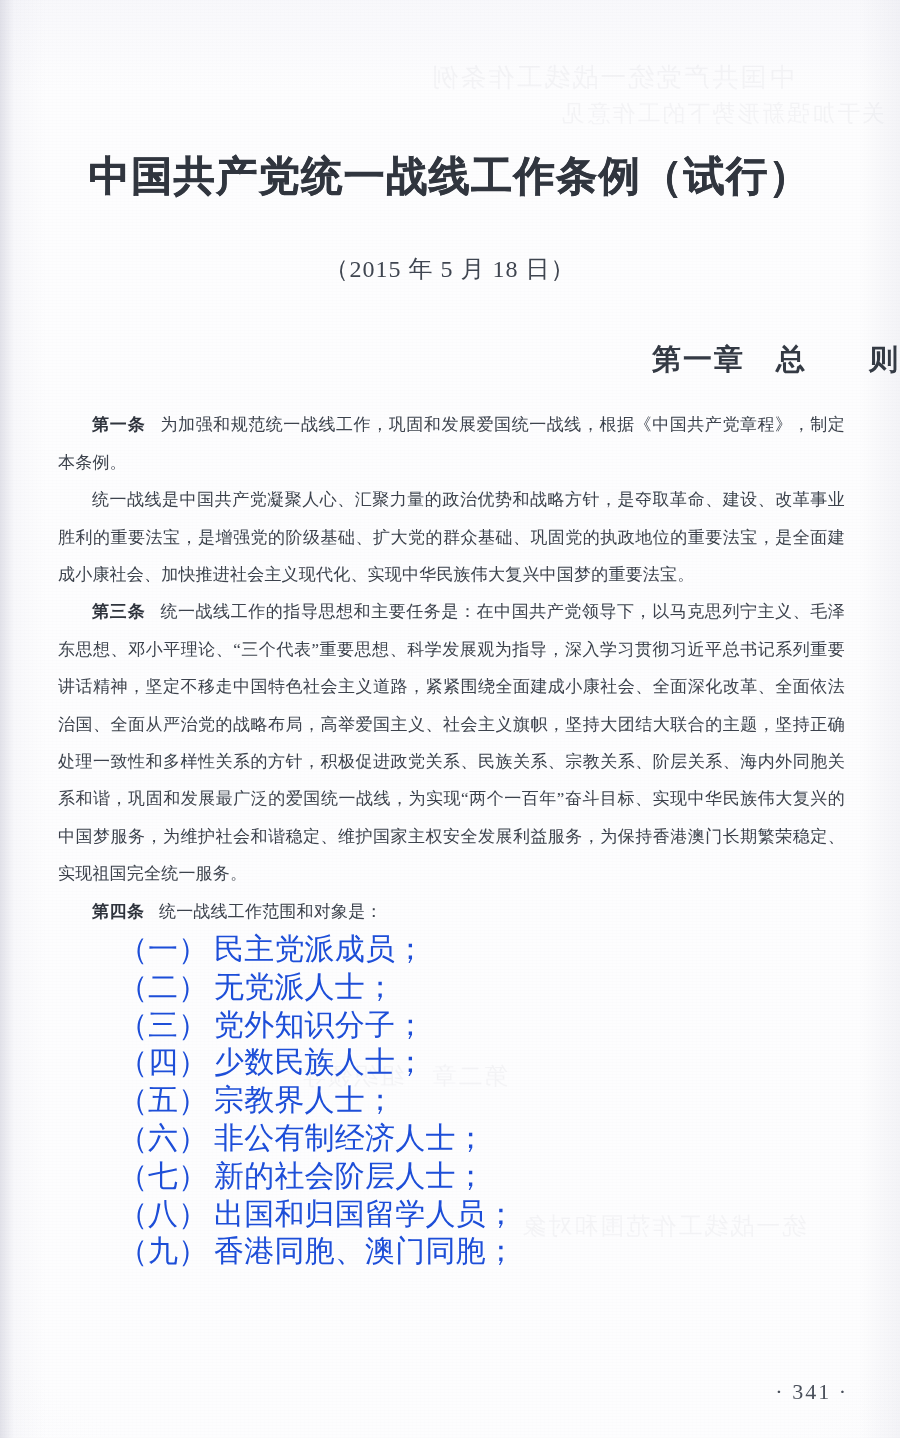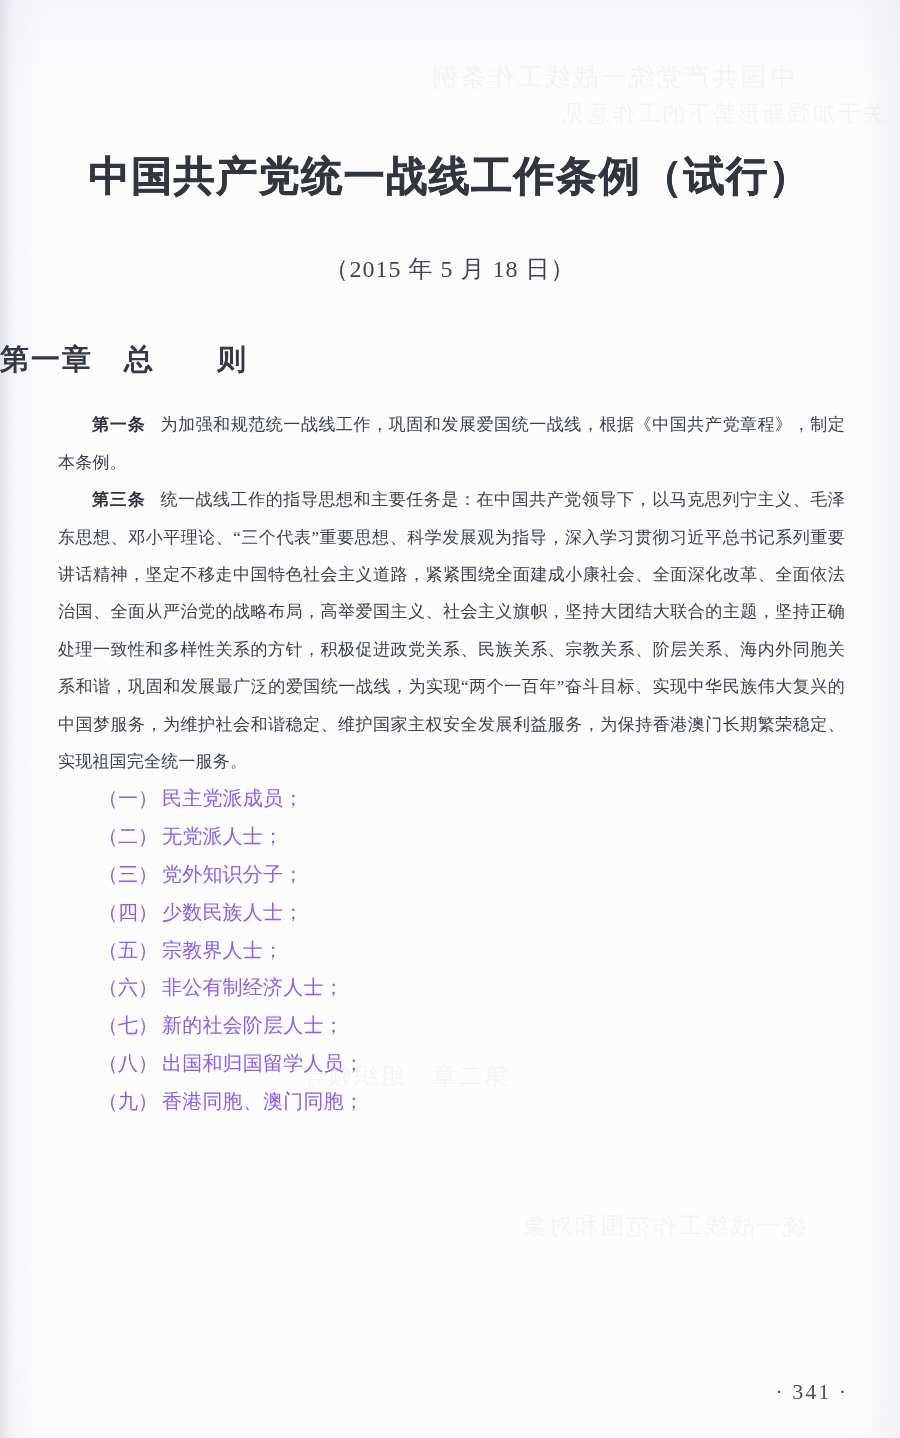--- a/index.html
+++ b/index.html
@@ -77,21 +77,21 @@
     padding-top: 36px;
     text-align: center;
     font-size: 24px;
     letter-spacing: 1px;
     color: #3f4550;
   }
 
   .chapter-heading {
     margin: 0;
     padding-top: 38px;
-    text-align: left;
+    text-align: right;
     font-size: 29px;
     font-weight: 700;
     letter-spacing: 2px;
     color: #343a44;
     white-space: pre;
     font-family: "DejaVu Serif", "Liberation Serif", serif;
   }
 
   .body-block {
     padding: 26px 55px 0 58px;
@@ -118,25 +118,25 @@
     display: inline-block;
     width: 0.85em;
   }
 
   ol.subject-list {
     list-style: none;
     margin: 0;
     padding: 0;
   }
   ol.subject-list li {
-    font-size: 20px;
+    font-size: 30px;
     line-height: 37.8px;
     letter-spacing: 0.2px;
     text-indent: 2em;
-    color: #8b5cf6;
+    color: #1d4ed8;
   }
   ol.subject-list li .item-no {
     letter-spacing: 0px;
   }
   ol.subject-list li .item-gap {
     display: inline-block;
     width: 0.2em;
   }
 
   .page-number {
@@ -168,25 +168,31 @@
 
     <h2 class="chapter-heading">第一章　总　　则</h2>
 
     <div class="body-block">
 
       <p class="article">
         <span class="art-no">第一条</span><span class="art-gap"></span><span>为加强和规范统一战线工作，巩固和发展爱国统一战线，根据《中国共产党章程》，制定本条例。</span>
       </p>
 
 
+      <p class="article">
+        <span>统一战线是中国共产党凝聚人心、汇聚力量的政治优势和战略方针，是夺取革命、建设、改革事业胜利的重要法宝，是增强党的阶级基础、扩大党的群众基础、巩固党的执政地位的重要法宝，是全面建成小康社会、加快推进社会主义现代化、实现中华民族伟大复兴中国梦的重要法宝。</span>
+      </p>
 
       <p class="article">
         <span class="art-no">第三条</span><span class="art-gap"></span><span>统一战线工作的指导思想和主要任务是：在中国共产党领导下，以马克思列宁主义、毛泽东思想、邓小平理论、“三个代表”重要思想、科学发展观为指导，深入学习贯彻习近平总书记系列重要讲话精神，坚定不移走中国特色社会主义道路，紧紧围绕全面建成小康社会、全面深化改革、全面依法治国、全面从严治党的战略布局，高举爱国主义、社会主义旗帜，坚持大团结大联合的主题，坚持正确处理一致性和多样性关系的方针，积极促进政党关系、民族关系、宗教关系、阶层关系、海内外同胞关系和谐，巩固和发展最广泛的爱国统一战线，为实现“两个一百年”奋斗目标、实现中华民族伟大复兴的中国梦服务，为维护社会和谐稳定、维护国家主权安全发展利益服务，为保持香港澳门长期繁荣稳定、实现祖国完全统一服务。</span>
       </p>
 
+      <p class="article">
+        <span class="art-no">第四条</span><span class="art-gap"></span><span>统一战线工作范围和对象是：</span>
+      </p>
 
       <ol class="subject-list">
         <li><span class="item-no">（一）</span><span class="item-gap"></span><span>民主党派成员；</span></li>
         <li><span class="item-no">（二）</span><span class="item-gap"></span><span>无党派人士；</span></li>
         <li><span class="item-no">（三）</span><span class="item-gap"></span><span>党外知识分子；</span></li>
         <li><span class="item-no">（四）</span><span class="item-gap"></span><span>少数民族人士；</span></li>
         <li><span class="item-no">（五）</span><span class="item-gap"></span><span>宗教界人士；</span></li>
         <li><span class="item-no">（六）</span><span class="item-gap"></span><span>非公有制经济人士；</span></li>
         <li><span class="item-no">（七）</span><span class="item-gap"></span><span>新的社会阶层人士；</span></li>
         <li><span class="item-no">（八）</span><span class="item-gap"></span><span>出国和归国留学人员；</span></li>

